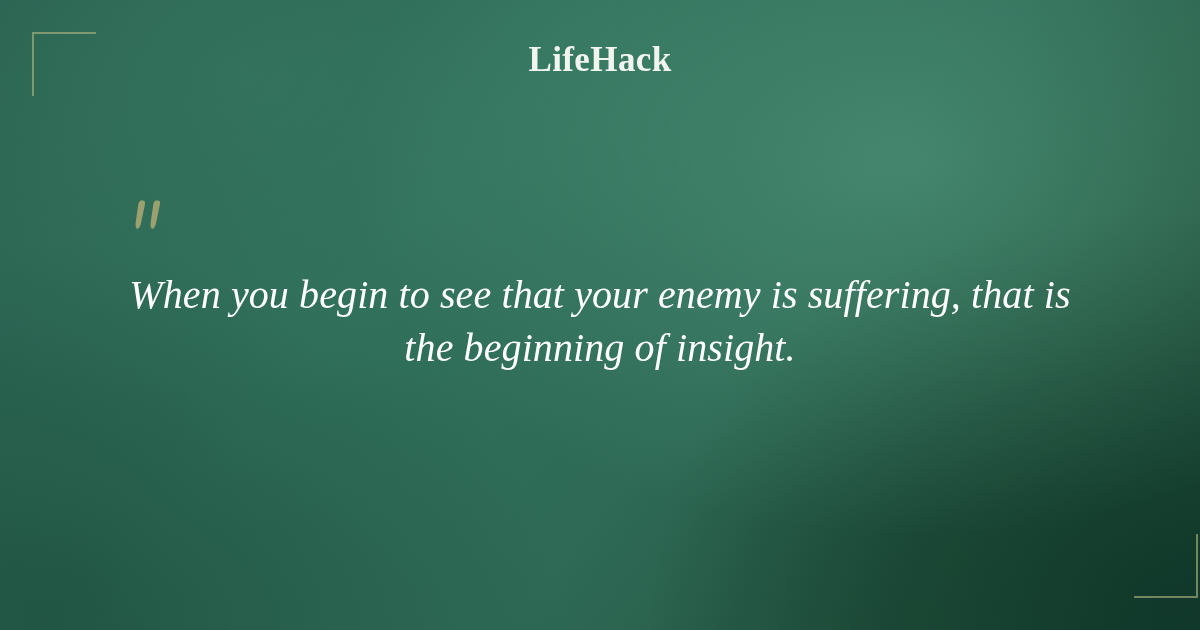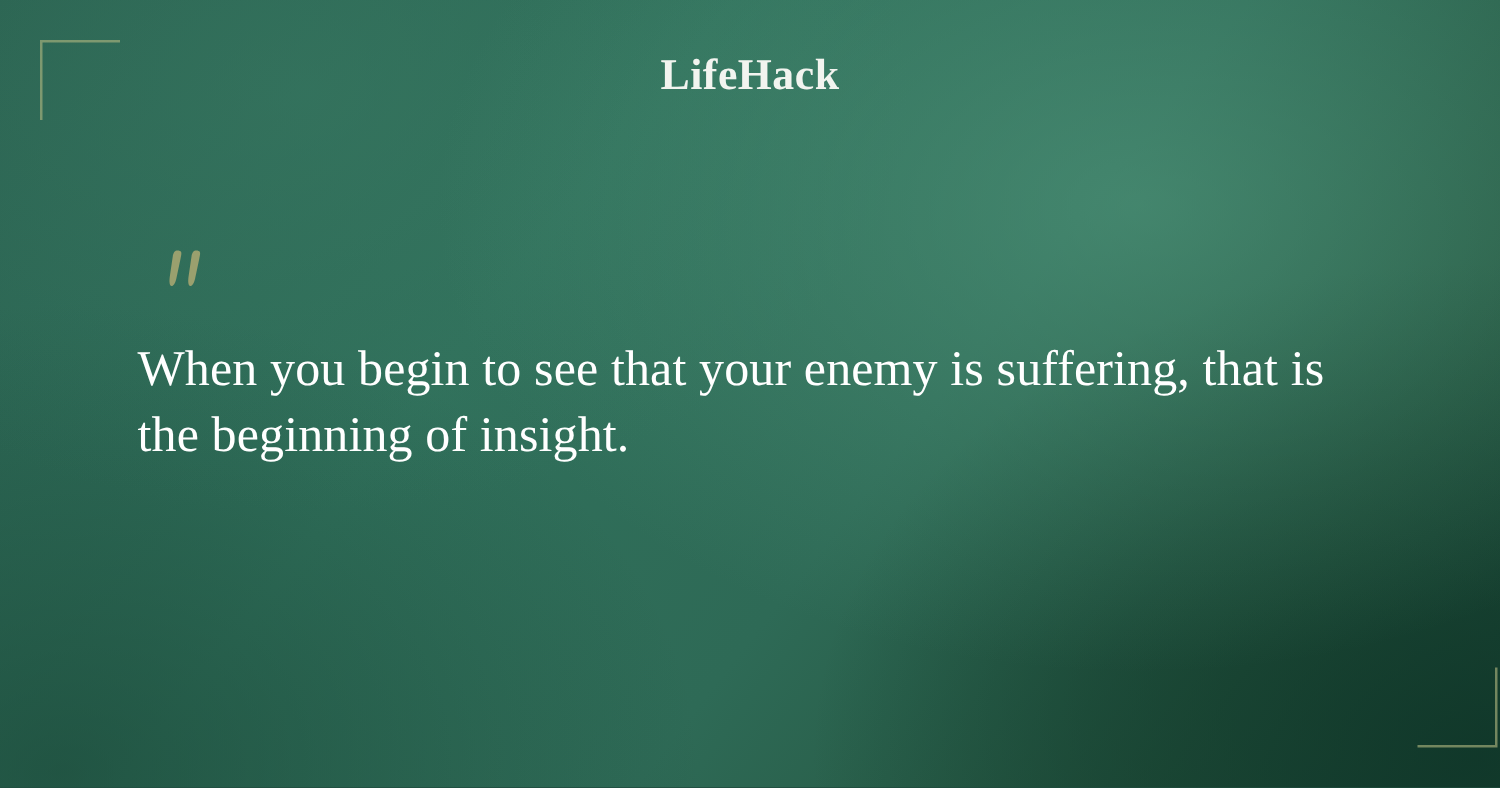--- a/index.html
+++ b/index.html
@@ -71,22 +71,23 @@
     top: 0;
     width: 44px;
     height: 44px;
   }
 
   .quote-body {
     position: absolute;
     top: 72px;
     left: 110px;
     width: 980px;
-    text-align: left;
+    text-align: center;
     font-family: "Liberation Serif", "DejaVu Serif", serif;
+    font-style: italic;
     font-size: 40px;
     line-height: 1.33;
     color: #ffffff;
     letter-spacing: 0.1px;
   }
 </style>
 </head>
 <body>
 
 <div class="quote-card">

